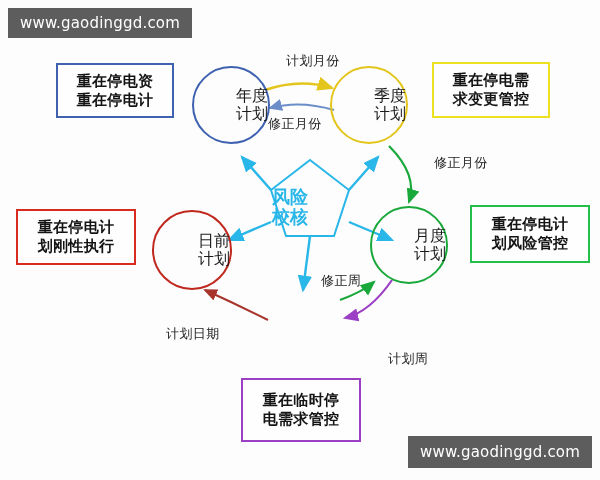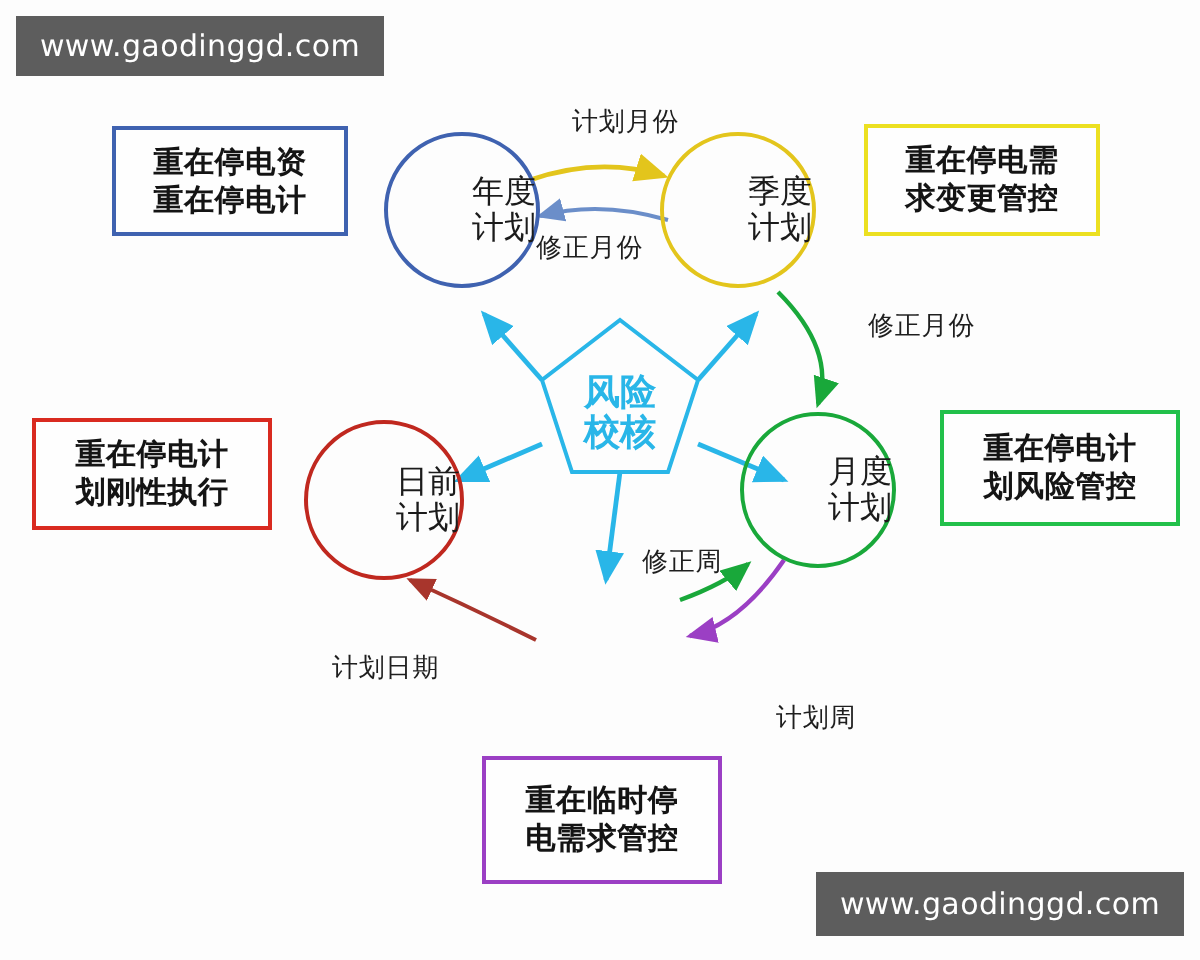--- a/index.html
+++ b/index.html
@@ -62,21 +62,21 @@
   #node-week    { left: 262px; top: 290px; width: 80px;  height: 80px;  border: 2.5px solid #8b34b5; }
   #node-daily   { left: 152px; top: 210px; width: 80px;  height: 80px;  border: 2.5px solid #c0281f; }
 
   
   #center-label {
     position: absolute;
     left: 272px; top: 174px;
     width: 76px; height: 66px;
     display: flex;
     flex-direction: column;
-    align-items: center;
+    align-items: flex-start;
     justify-content: center;
     color: #29b6e8;
     font-size: 18px;
     line-height: 1.12;
     font-weight: 600;
     font-family: "DejaVu Sans", sans-serif;
   }
   #center-label span { display: block; white-space: nowrap; }
 
   

